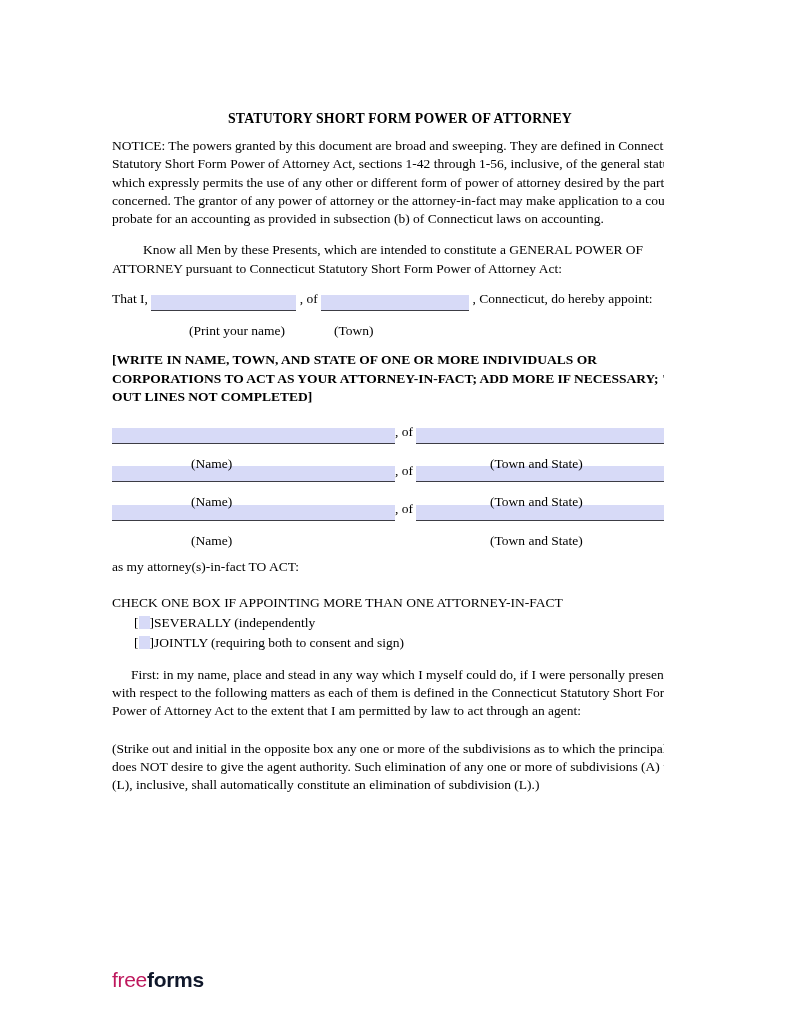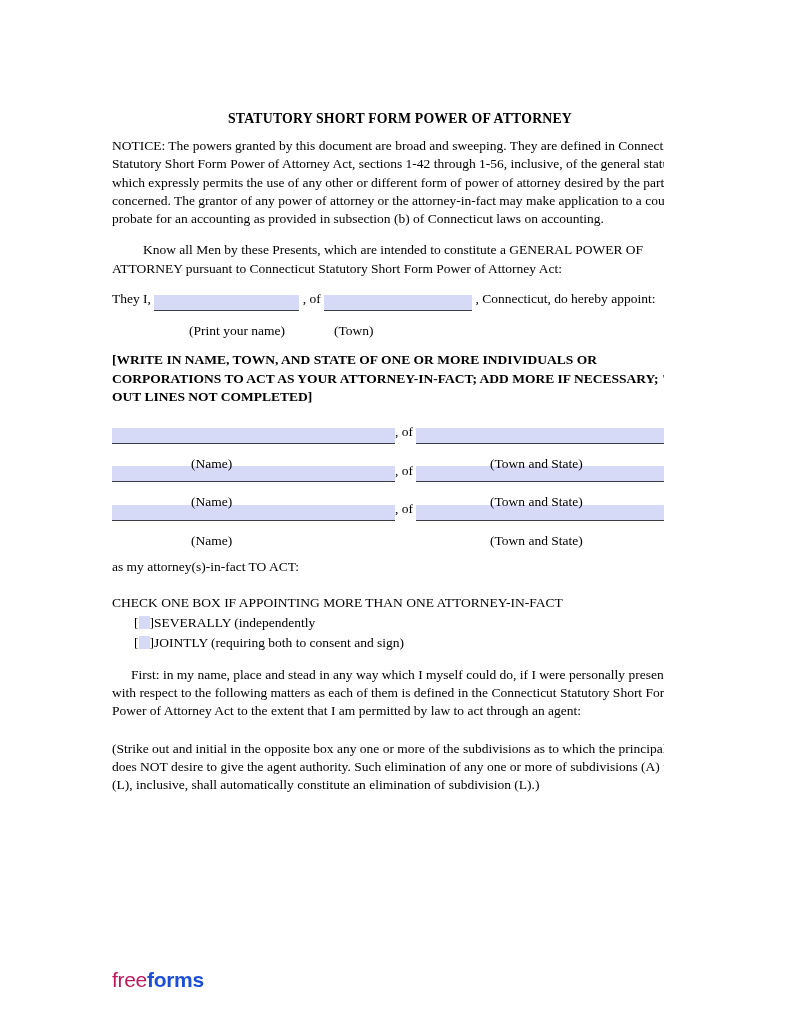--- a/index.html
+++ b/index.html
@@ -65,36 +65,36 @@
 
   .first-para  { margin-top:12px; text-indent:19px; }
   .strike-para { margin-top:19px; }
 
   .logo {
     position:absolute; left:112px; top:971px;
     font-family:"Liberation Sans","DejaVu Sans",sans-serif;
     font-size:21px; letter-spacing:-0.3px;
   }
   .logo .free  { color:#be185d; font-weight:normal; }
-  .logo .forms { color:#1d4ed8; font-weight:bold; }
+  .logo .forms { color:#0f172a; font-weight:bold; }
 </style>
 </head>
 <body>
 
 <div class="page">
   <div class="content">
 
     <h1 class="doc-title">STATUTORY SHORT FORM POWER OF ATTORNEY</h1>
 
     <p class="para notice">NOTICE: The powers granted by this document are broad and sweeping. They are defined in Connecticut Statutory Short Form Power of Attorney Act, sections 1-42 through 1-56, inclusive, of the general statutes, which expressly permits the use of any other or different form of power of attorney desired by the parties concerned. The grantor of any power of attorney or the attorney-in-fact may make application to a court of probate for an accounting as provided in subsection (b) of Connecticut laws on accounting.</p>
 
     <p class="para preamble">Know all Men by these Presents, which are intended to constitute a GENERAL POWER OF ATTORNEY pursuant to Connecticut Statutory Short Form Power of Attorney Act:</p>
 
     <div class="principal-line">
-      <span>They I,</span>
+      <span>That I,</span>
       <input class="field principal-name" type="text" value="" style="">
       <span>, of</span>
       <input class="field principal-town" type="text" value="" style="">
       <span>, Connecticut, do hereby appoint:</span>
     </div>
     <div class="labels-line">
       <span class="lbl-print">(Print your name)</span>
       <span class="lbl-town">(Town)</span>
     </div>
 

